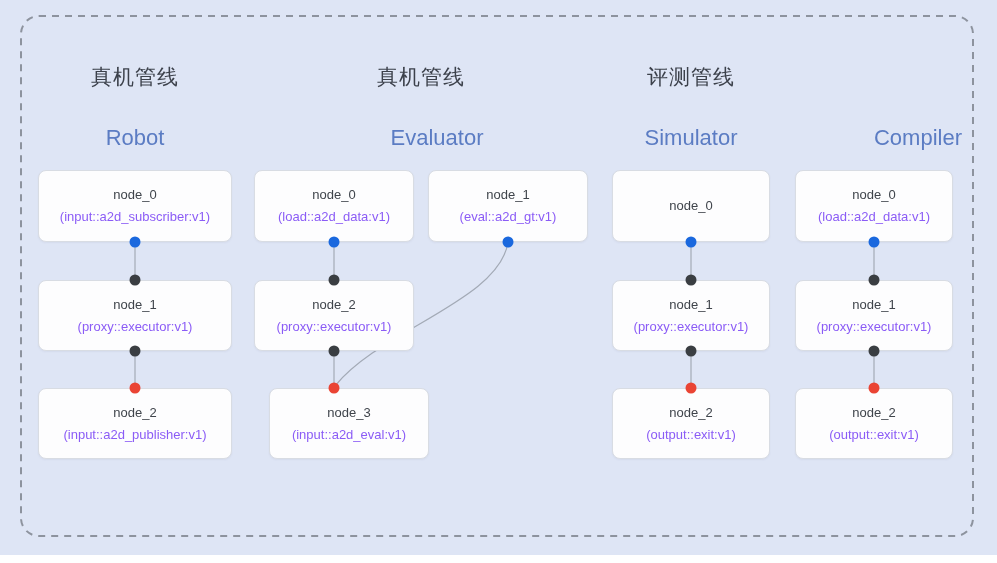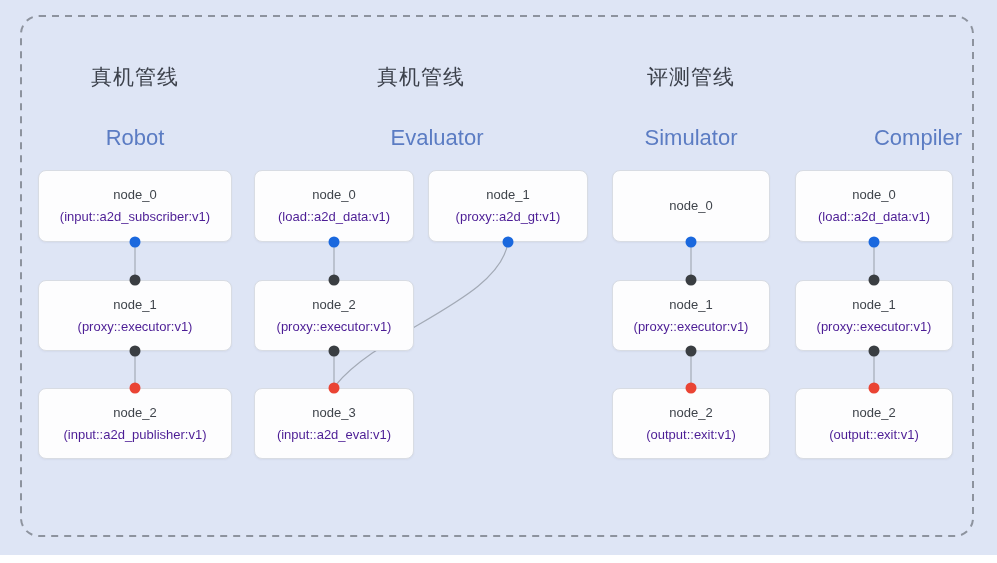--- a/index.html
+++ b/index.html
@@ -27,21 +27,21 @@
     text-align:center;font-size:22px;font-weight:400;color:#5b7cc3;z-index:2;
   }
   .node{
     position:absolute;z-index:2;
     background:#fdfdfe;border:1px solid #d8dce3;border-radius:8px;
     box-shadow:0 1px 2px rgba(60,70,100,0.06);
     display:flex;flex-direction:column;align-items:center;justify-content:center;
     box-sizing:border-box;
   }
   .nname{font-size:13px;color:#3f444b;line-height:22px;text-align:center;}
-  .ntype{font-size:13px;color:#4c1d95;line-height:22px;text-align:center;}
+  .ntype{font-size:13px;color:#8b5cf6;line-height:22px;text-align:center;}
   .dot{
     position:absolute;width:11px;height:11px;border-radius:50%;
     transform:translate(-50%,-50%);z-index:3;
   }
   .dot.blue{background:#1a68de;}
   .dot.dark{background:#3a3e42;}
   .dot.red{background:#ea4434;}
 </style>
 </head>
 <body>
@@ -86,27 +86,27 @@
     <div class="nname">node_2</div>
     <div class="ntype">(input::a2d_publisher:v1)</div>
   </div>
 
   <div class="node" style="left:254px;top:170px;width:160px;height:72px">
     <div class="nname">node_0</div>
     <div class="ntype">(load::a2d_data:v1)</div>
   </div>
   <div class="node" style="left:428px;top:170px;width:160px;height:72px">
     <div class="nname">node_1</div>
-    <div class="ntype">(proxy::a2d_gt:v1)</div>
+    <div class="ntype">(eval::a2d_gt:v1)</div>
   </div>
   <div class="node" style="left:254px;top:280px;width:160px;height:71px">
     <div class="nname">node_2</div>
     <div class="ntype">(proxy::executor:v1)</div>
   </div>
-  <div class="node" style="left:254px;top:388px;width:160px;height:71px">
+  <div class="node" style="left:269px;top:388px;width:160px;height:71px">
     <div class="nname">node_3</div>
     <div class="ntype">(input::a2d_eval:v1)</div>
   </div>
 
   <div class="node" style="left:612px;top:170px;width:158px;height:72px">
     <div class="nname">node_0</div>
   </div>
   <div class="node" style="left:612px;top:280px;width:158px;height:71px">
     <div class="nname">node_1</div>
     <div class="ntype">(proxy::executor:v1)</div>

